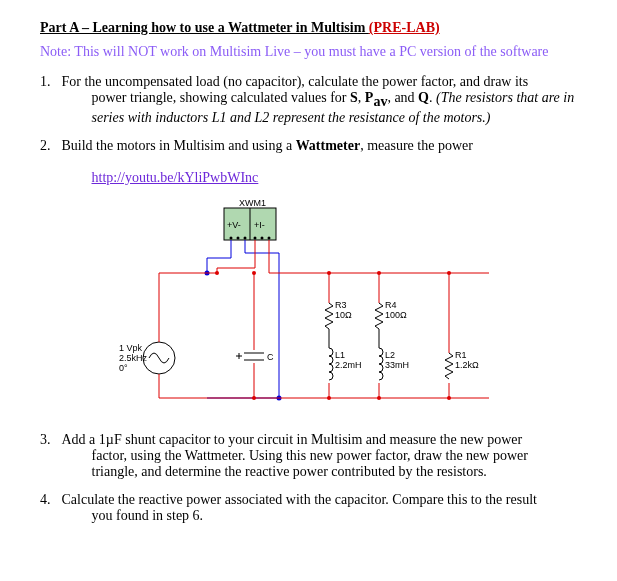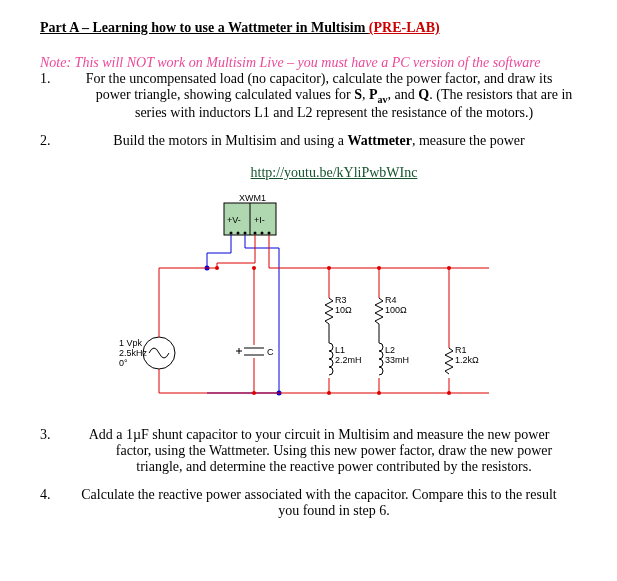--- a/index.html
+++ b/index.html
@@ -6,64 +6,64 @@
       font-family: "Times New Roman", Times, serif;
       font-size: 14px;
       color: #000;
       margin: 0;
       padding: 20px 40px;
       width: 617px;
       box-sizing: border-box;
       background: #fff;
     }
     .title-line {
-      margin-bottom: 19px;
+      margin-bottom: 8px;
     }
     .title-main {
       font-weight: bold;
       text-decoration: underline;
     }
     .title-prelab {
       font-weight: bold;
       text-decoration: underline;
       color: #c00;
     }
     .note {
-      font-style: italic;
-      color: #ec4899;
+      color: #8b5cf6;
+      margin-bottom: 14px;
     }
     .item {
       margin-bottom: 12px;
     }
     .item-num {
       display: inline-block;
       width: 18px;
       vertical-align: top;
     }
     .item-body {
       display: inline-block;
       width: calc(100% - 22px);
       vertical-align: top;
-      text-align: center;
     }
     .item-body .indent {
       display: block;
       padding-left: 30px;
     }
     .link {
-      color: #14532d;
+      color: #6d28d9;
       text-decoration: underline;
     }
     .italic {
+      font-style: italic;
     }
     .boldit {
       font-weight: bold;
     }
     .sub {
-      font-size: 10px;
+      font-size: 14px;
       vertical-align: sub;
     }
     .diagram-wrap {
       text-align: center;
       margin: 10px 0 14px;
     }
     svg {
       display: block;
       margin: 0 auto;
     }

